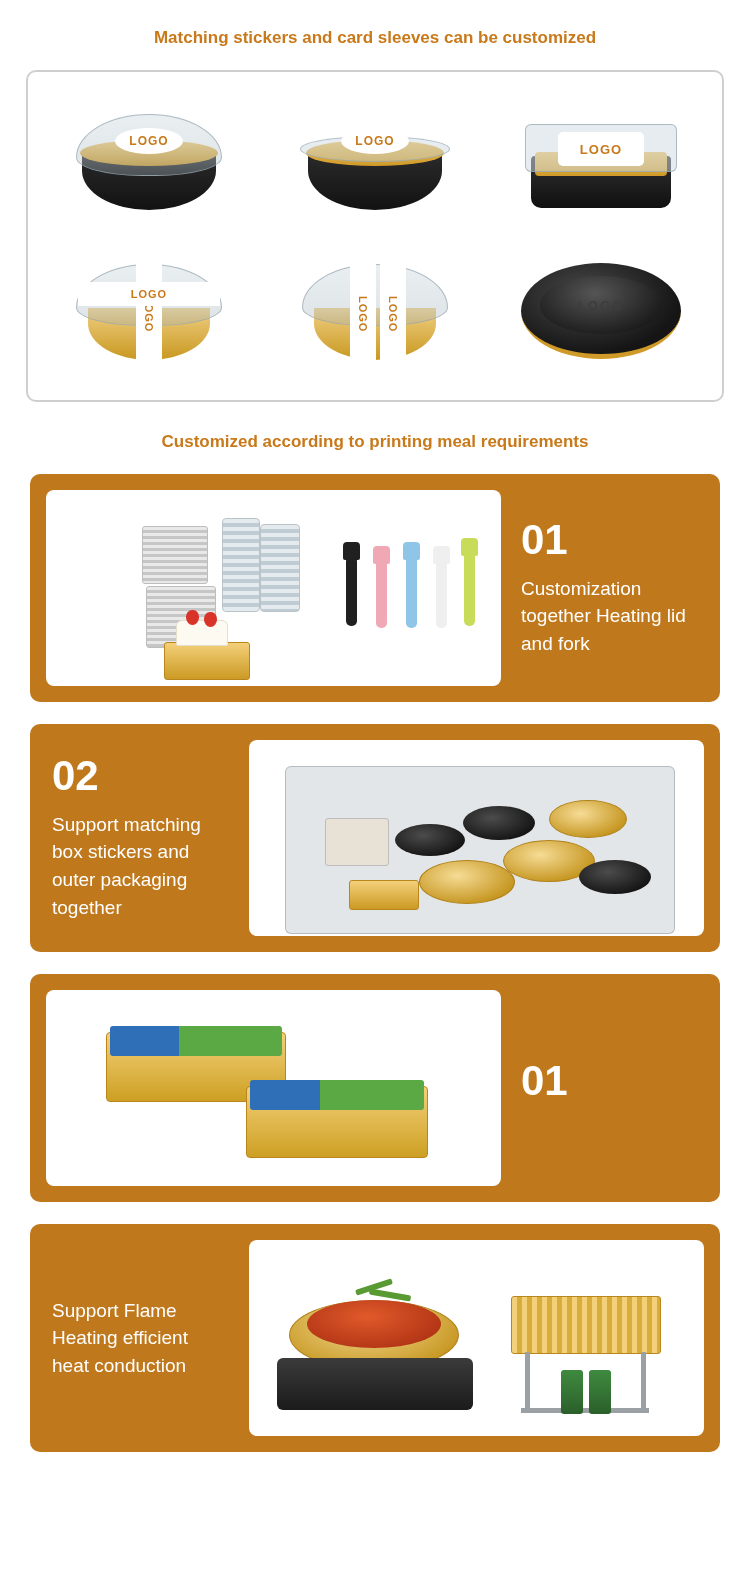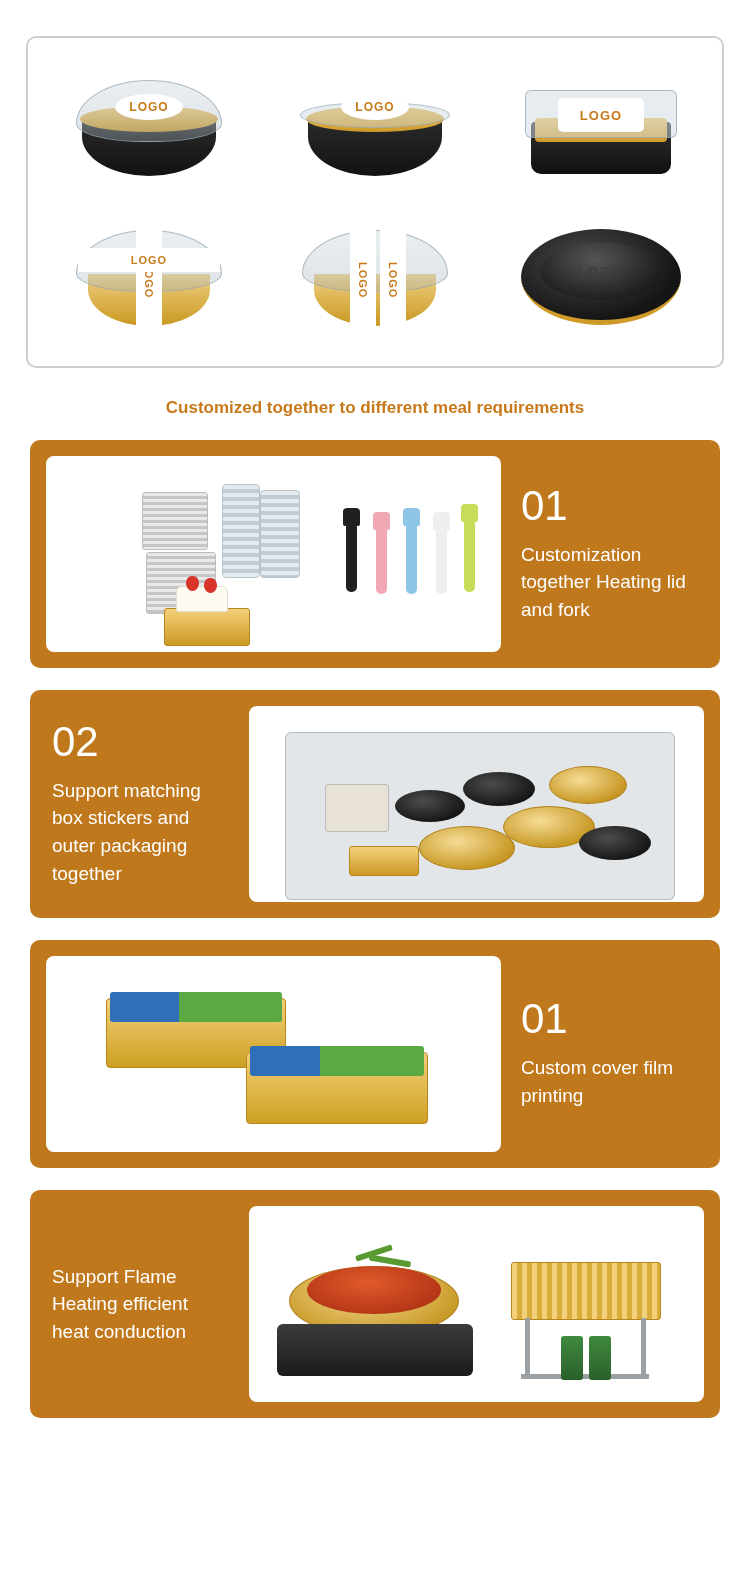--- a/index.html
+++ b/index.html
@@ -181,21 +181,21 @@
     position: relative;
     overflow: hidden;
   }
   .card-text {
     flex: 1;
     color: #fff;
     padding: 0 6px;
   }
   .card-num {
     font-size: 42px;
-    font-weight: normal;
+    font-weight: bold;
     line-height: 1;
     margin-bottom: 14px;
   }
   .card-desc {
     font-size: 19px;
     line-height: 1.45;
   }
 
   
   .stack {
@@ -276,20 +276,21 @@
   }
   .cream {
     position: absolute; border-radius: 6px 6px 2px 2px;
     background: #fdfaf2; border: 1px solid #e6dfcc;
   }
 </style>
 </head>
 <body>
 
 <div class="header">
+  <div class="sub-title">Matching stickers and card sleeves can be customized</div>
 </div>
 
 <div class="showcase">
 
   <div class="showcase-row">
 
     <div class="cell">
       <div class="bowl">
         <div class="body-black"></div>
         <div class="gold-ring"></div>
@@ -348,21 +349,21 @@
       <div class="disc">
         <div class="d-outer"></div>
         <div class="d-inner"></div>
         <div class="d-logo">LOGO</div>
       </div>
     </div>
 
   </div>
 </div>
 
-<div class="section-title">Customized together to different meal requirements</div>
+<div class="section-title">Customized according to printing meal requirements</div>
 
 <div class="cards">
 
   <div class="card text-right">
     <div class="card-photo">
       <div class="stack" style="left:96px;top:36px;width:66px;height:58px;"></div>
       <div class="stack" style="left:100px;top:96px;width:70px;height:62px;"></div>
       <div class="clearstack" style="left:176px;top:28px;width:38px;height:94px;"></div>
       <div class="clearstack" style="left:214px;top:34px;width:40px;height:88px;"></div>
       <div class="goldtray" style="left:118px;top:152px;width:86px;height:38px;"></div>
@@ -401,21 +402,20 @@
 
   <div class="card text-right">
     <div class="card-photo">
       <div class="foodbox" style="left:60px;top:42px;width:180px;height:70px;"></div>
       <div class="foodlabel" style="left:64px;top:36px;width:172px;"></div>
       <div class="foodbox" style="left:200px;top:96px;width:182px;height:72px;"></div>
       <div class="foodlabel" style="left:204px;top:90px;width:174px;"></div>
     </div>
     <div class="card-text">
       <div class="card-num">01</div>
-      <div class="card-desc">Custom cover film printing</div>
     </div>
   </div>
 
   <div class="card text-left">
     <div class="card-photo">
       <div class="panbowl" style="left:40px;top:60px;width:170px;height:70px;"></div>
       <div class="food-red" style="left:58px;top:60px;width:134px;height:48px;"></div>
       <div class="greens" style="left:106px;top:44px;width:38px;height:6px;transform:rotate(-18deg);"></div>
       <div class="greens" style="left:120px;top:52px;width:42px;height:6px;transform:rotate(10deg);"></div>
       <div class="stove" style="left:28px;top:118px;width:196px;height:52px;"></div>

